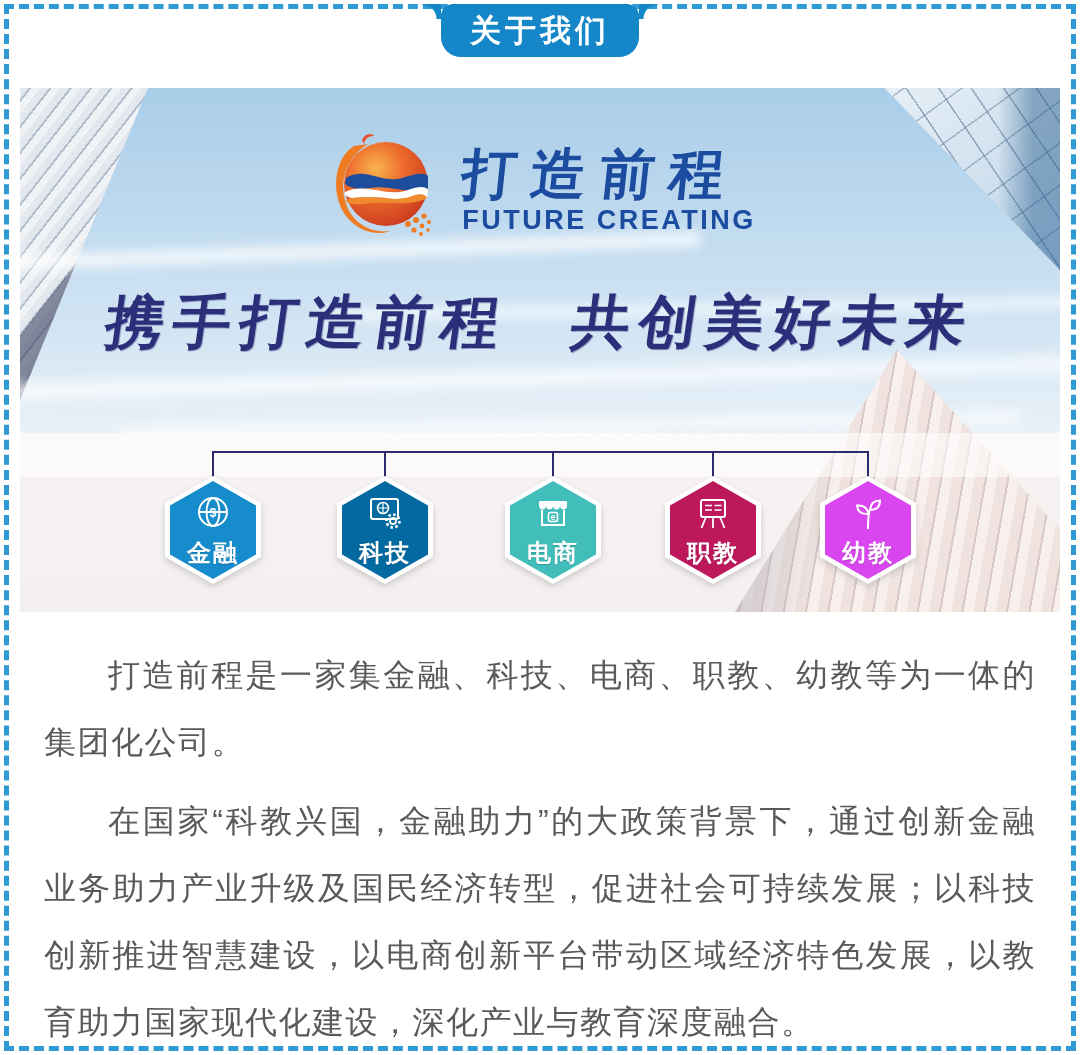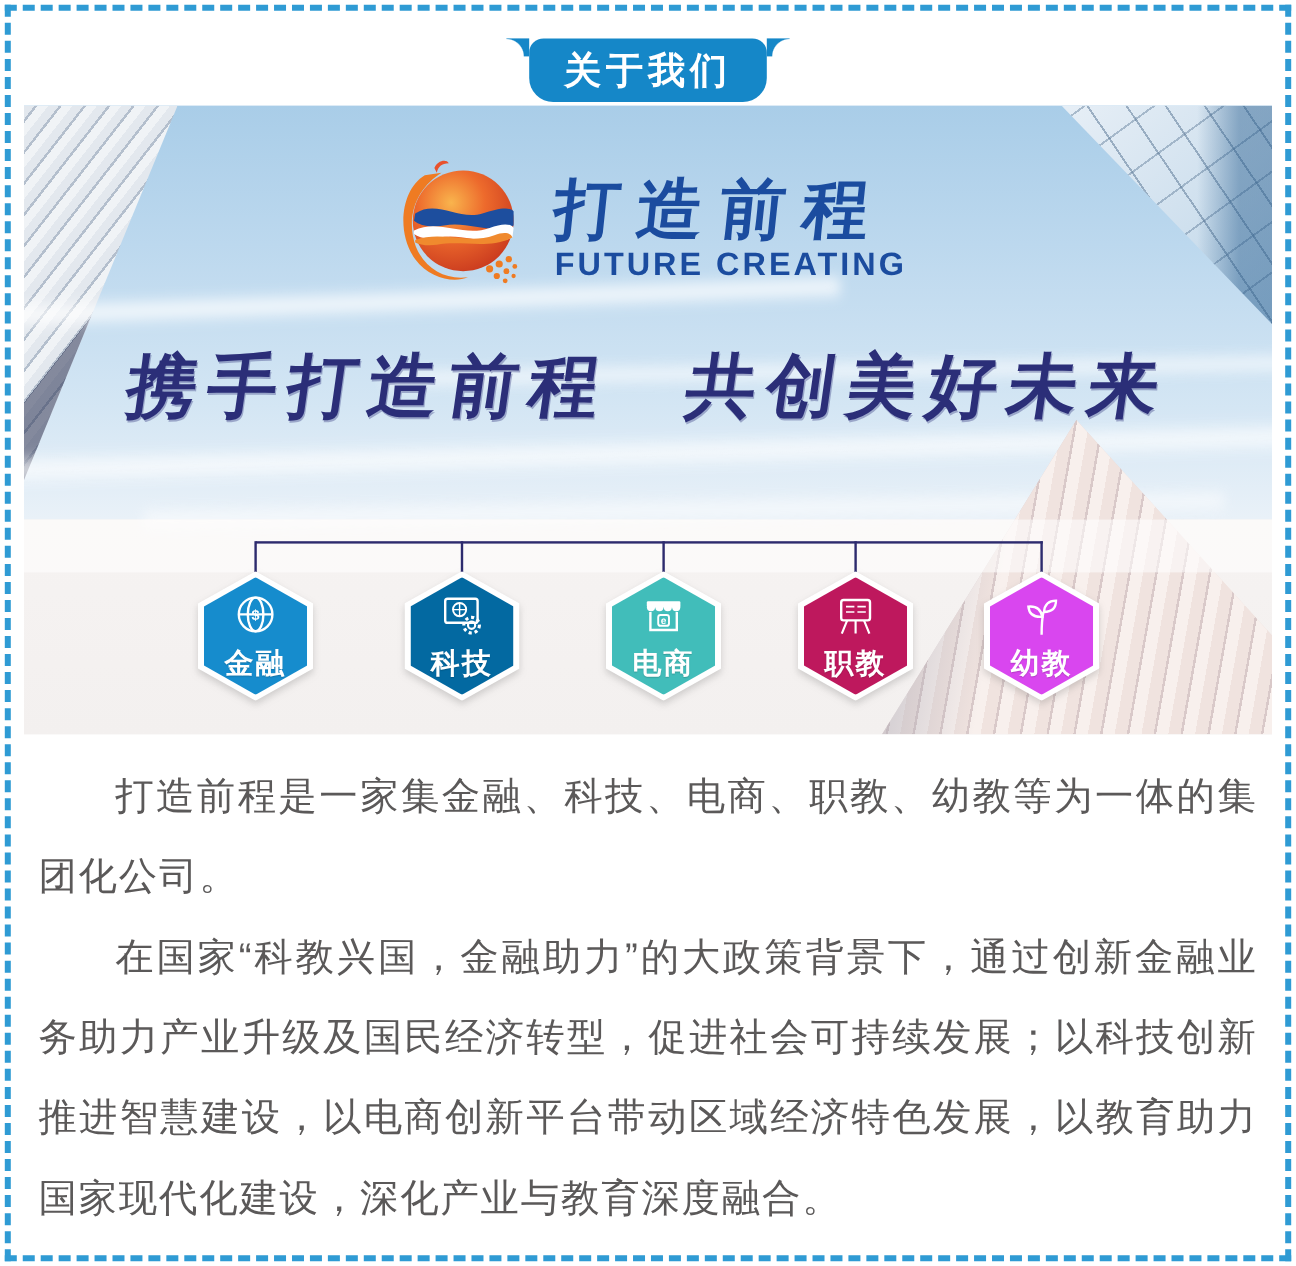--- a/index.html
+++ b/index.html
@@ -5,21 +5,21 @@
   * { box-sizing: border-box; }
   html,body { margin:0; padding:0; background:#fff; }
   body { font-family: "Liberation Sans", "DejaVu Sans", sans-serif; }
   .page { position:relative; width:1080px; height:1055px; background:#fff; overflow:hidden; }
 
   
   .page-border { position:absolute; inset:4px; border:5px dashed #2f9bd4; pointer-events:none; z-index:1; }
 
   
   .badge { position:absolute; top:4px; left:50%; transform:translateX(-50%); width:198px; height:53px;
-           background:#1587c8; border-radius:12px 12px 20px 20px; z-index:6; text-align:center;margin-top:28px; }
+           background:#1587c8; border-radius:12px 12px 20px 20px; z-index:6; text-align:center; }
   .badge::before { content:""; position:absolute; left:-19px; top:0; width:19px; height:15px;
            background:radial-gradient(circle at 0 100%, rgba(0,0,0,0) 14px, #1587c8 15px); }
   .badge::after { content:""; position:absolute; right:-19px; top:0; width:19px; height:15px;
            background:radial-gradient(circle at 100% 100%, rgba(0,0,0,0) 14px, #1587c8 15px); }
   .badge span { color:#fff; font-size:31px; font-weight:bold; line-height:53px; letter-spacing:4px; }
 
   
   .hero { position:absolute; left:20px; top:88px; width:1040px; height:524px; overflow:hidden; z-index:2;
           background:linear-gradient(180deg,#a9cde8 0%, #bcd8ee 22%, #d4e6f4 48%, #e9f1f8 65.7%, #f6f3f2 65.9%, #f3f0ef 100%); }
 
@@ -74,21 +74,21 @@
                display:flex; align-items:center; justify-content:center; }
   .hex-inner { width:86px; height:98px; clip-path:polygon(50% 0,100% 25%,100% 75%,50% 100%,0 75%,0 25%);
                display:flex; flex-direction:column; align-items:center; justify-content:center; gap:1px; }
   .hex-inner svg { display:block; }
   .hex-label { color:#fff; font-size:24px; font-weight:bold; letter-spacing:2px; text-shadow:0 1px 1px rgba(0,0,0,.18); }
   .hex-c0 { background:#168ccd; } .hex-c1 { background:#0369a1; } .hex-c2 { background:#41bdba; }
   .hex-c3 { background:#be185d; } .hex-c4 { background:#d946ef; }
 
   
   .about { position:absolute; top:630px; left:32px; right:32px; z-index:2; }
-  .about p { margin:0; font-size:32px; line-height:67px; color:#5b5959; letter-spacing:1.5px;
+  .about p { margin:12px; font-size:32px; line-height:67px; color:#5b5959; letter-spacing:1.5px;
              text-indent:2em; text-align:justify; }
 </style>
 </head>
 <body>
 
 <div class="page">
   <div class="page-border"></div>
 
   <div class="badge">
     <span>关于我们</span>

